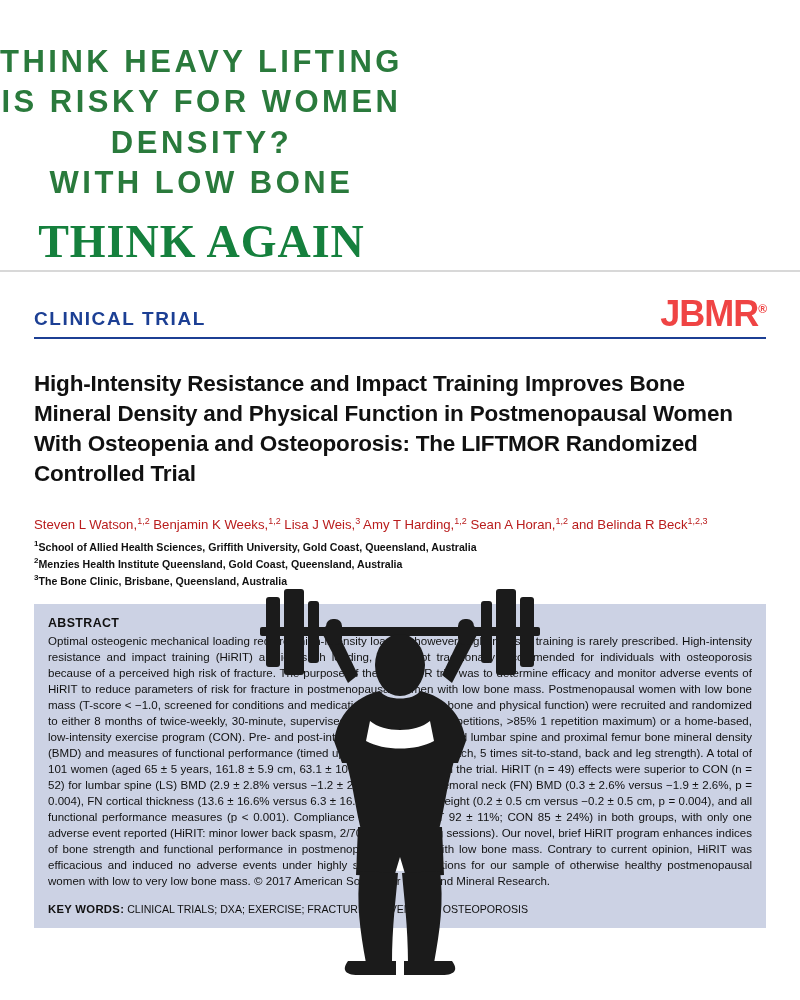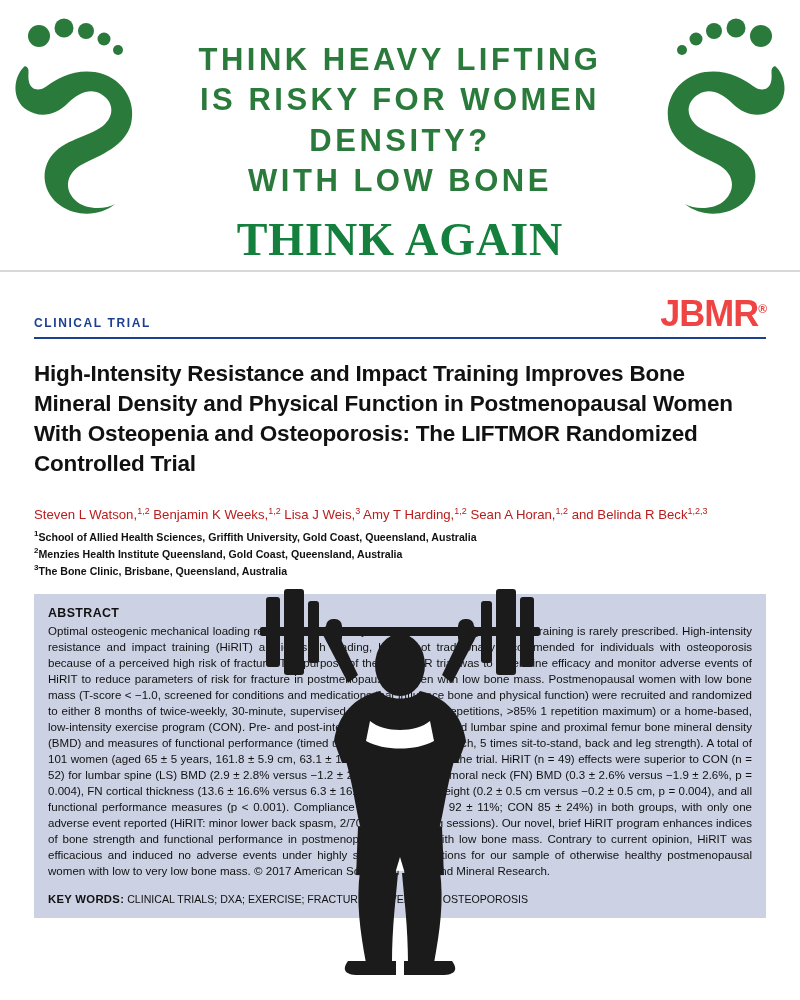--- a/index.html
+++ b/index.html
@@ -21,20 +21,21 @@
     height: 270px;
     background: #ffffff;
     border-bottom: 2px solid #d8d8d8;
     overflow: hidden;
   }
   .banner-inner {
     display: flex;
     align-items: flex-start;
     justify-content: center;
     height: 100%;
+    flex-direction: column;
   }
   .logo-left, .logo-right {
     width: 150px;
     flex: 0 0 150px;
     padding-top: 14px;
     display: flex;
     justify-content: center;
   }
   .logo-right { transform: scaleX(-1); }
   .banner-text {
@@ -67,38 +68,38 @@
   .journal-row {
     display: flex;
     align-items: flex-end;
     justify-content: space-between;
     border-bottom: 2px solid #1c3f94;
     padding-bottom: 7px;
   }
   .clinical-trial {
     color: #1c3f94;
     font-weight: bold;
-    font-size: 12px;
+    font-size: 19px;
     letter-spacing: 1.6px;
   }
   .jbmr {
     color: #ef4444;
     font-family: Liberation Sans, sans-serif;
     font-weight: bold;
     font-size: 36px;
     line-height: 0.9;
     letter-spacing: -1px;
   }
   .jbmr sup {
     font-size: 12px;
     vertical-align: super;
   }
 
   .title {
-    margin-top: 20px;
+    margin-top: 30px;
     font-size: 22.5px;
     font-weight: bold;
     line-height: 1.33;
     color: #111111;
     letter-spacing: -0.2px;
   }
   .authors {
     margin-top: 26px;
     font-size: 13.2px;
     line-height: 1.45;

